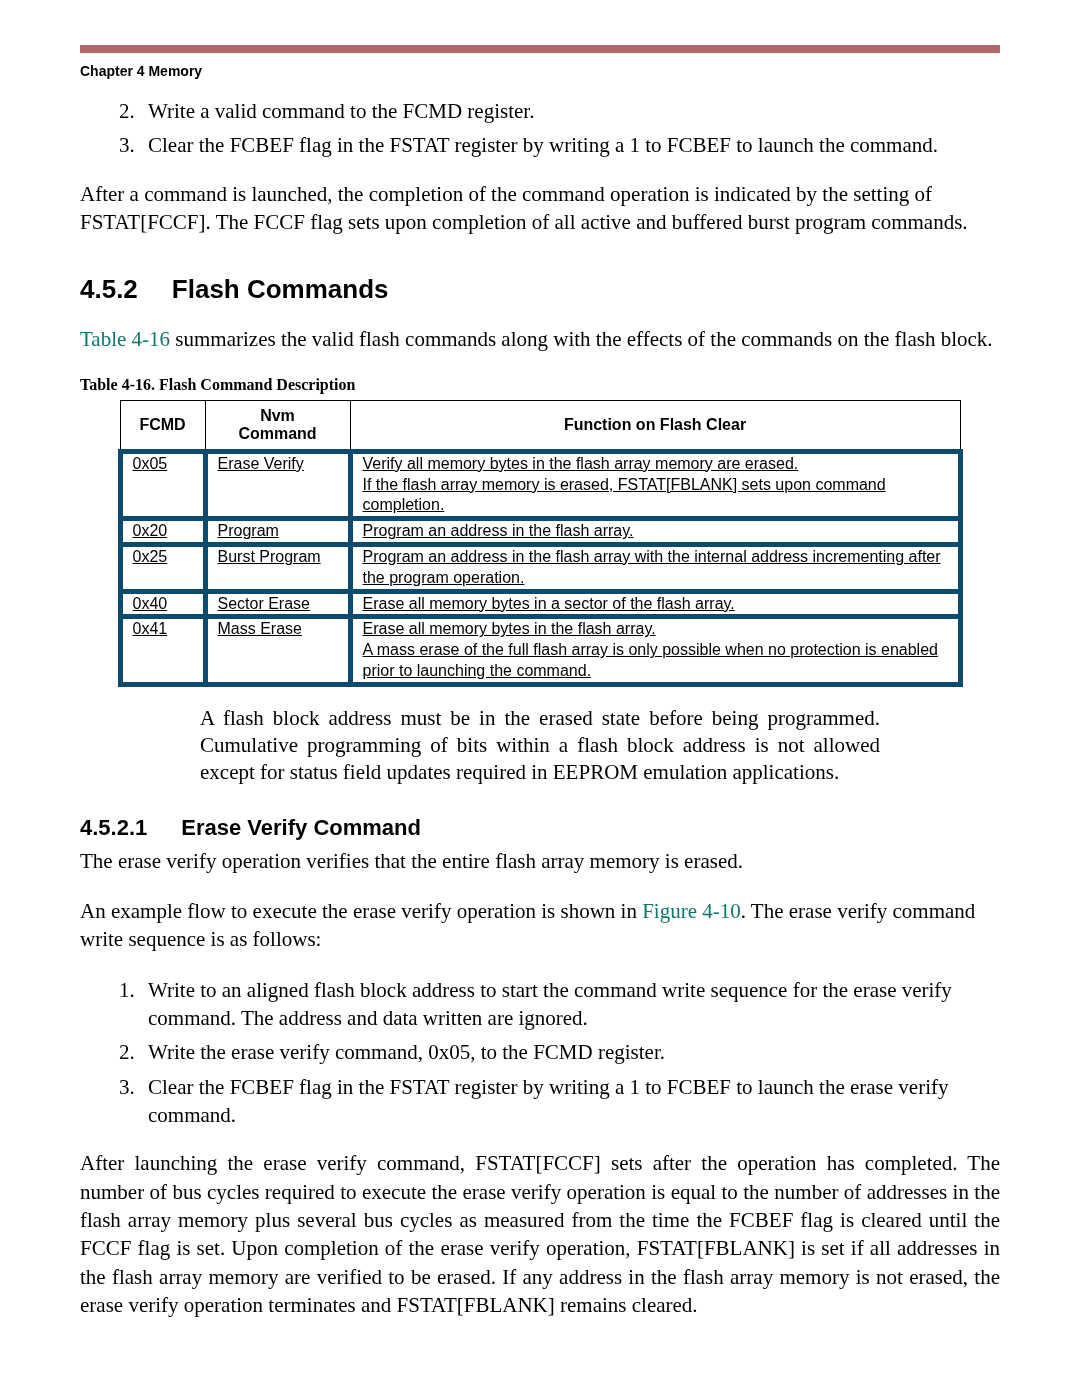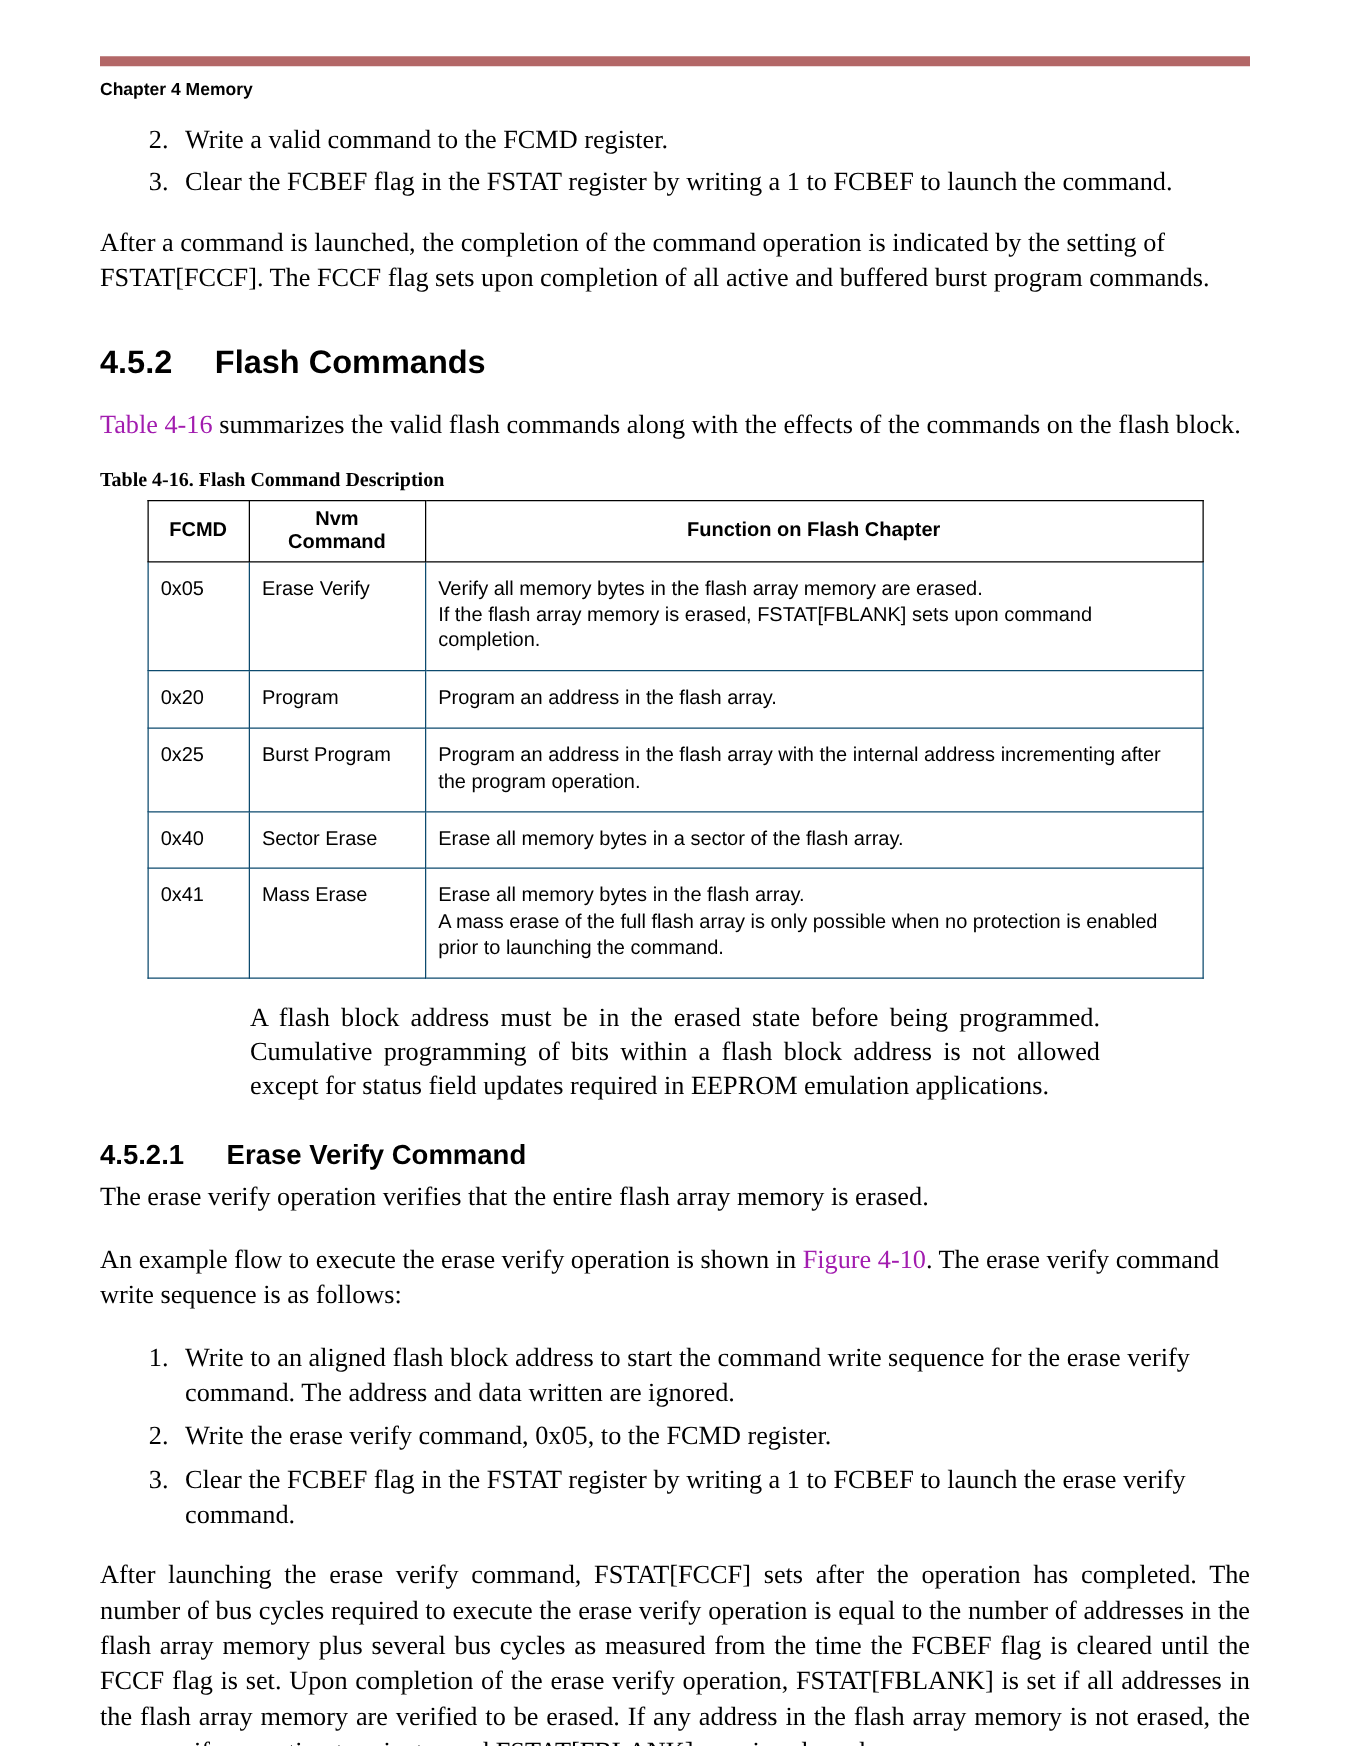--- a/index.html
+++ b/index.html
@@ -54,21 +54,21 @@
     font-family: Arial, Helvetica, sans-serif;
     font-weight: bold;
     font-size: 22px;
     margin: 28px 0 6px 0;
   }
   h3.subsection .num {
     display: inline-block;
     margin-right: 34px;
   }
   a.xref {
-    color: #a21caf;
+    color: #0f766e;
     text-decoration: none;
   }
   .table-caption {
     font-family: Liberation Serif, serif;
     font-weight: bold;
     font-size: 16px;
     margin: 20px 0 6px 0;
   }
   table.cmd {
     border-collapse: collapse;
@@ -78,24 +78,25 @@
     font-size: 16px;
   }
   table.cmd th {
     border: 1px solid #000;
     padding: 6px 10px;
     font-weight: bold;
     text-align: center;
     vertical-align: middle;
   }
   table.cmd td {
-    border: 1px solid #0c4a6e;
-    padding: 12px 10px;
+    border: 5px solid #0c4a6e;
+    padding: 0 10px;
     vertical-align: top;
     line-height: 1.3;
+    text-decoration: underline;
   }
   table.cmd td.c-fcmd {
     width: 60px;
     text-align: left;
   }
   table.cmd td.c-nvm {
     width: 120px;
     text-align: left;
   }
   .caution-label {
@@ -139,21 +140,21 @@
 
   <div class="table-caption">Table 4-16. Flash Command Description</div>
 
   <table class="cmd">
     <thead>
       <tr>
         <th>FCMD</th>
         <th>
           <span>Nvm</span><br><span>Command</span>
         </th>
-        <th>Function on Flash Chapter</th>
+        <th>Function on Flash Clear</th>
       </tr>
     </thead>
     <tbody>
       <tr>
         <td class="c-fcmd">0x05</td>
         <td class="c-nvm">Erase Verify</td>
         <td style="white-space:pre-line">Verify all memory bytes in the flash array memory are erased.
 If the flash array memory is erased, FSTAT[FBLANK] sets upon command completion.</td>
       </tr>
       <tr>

